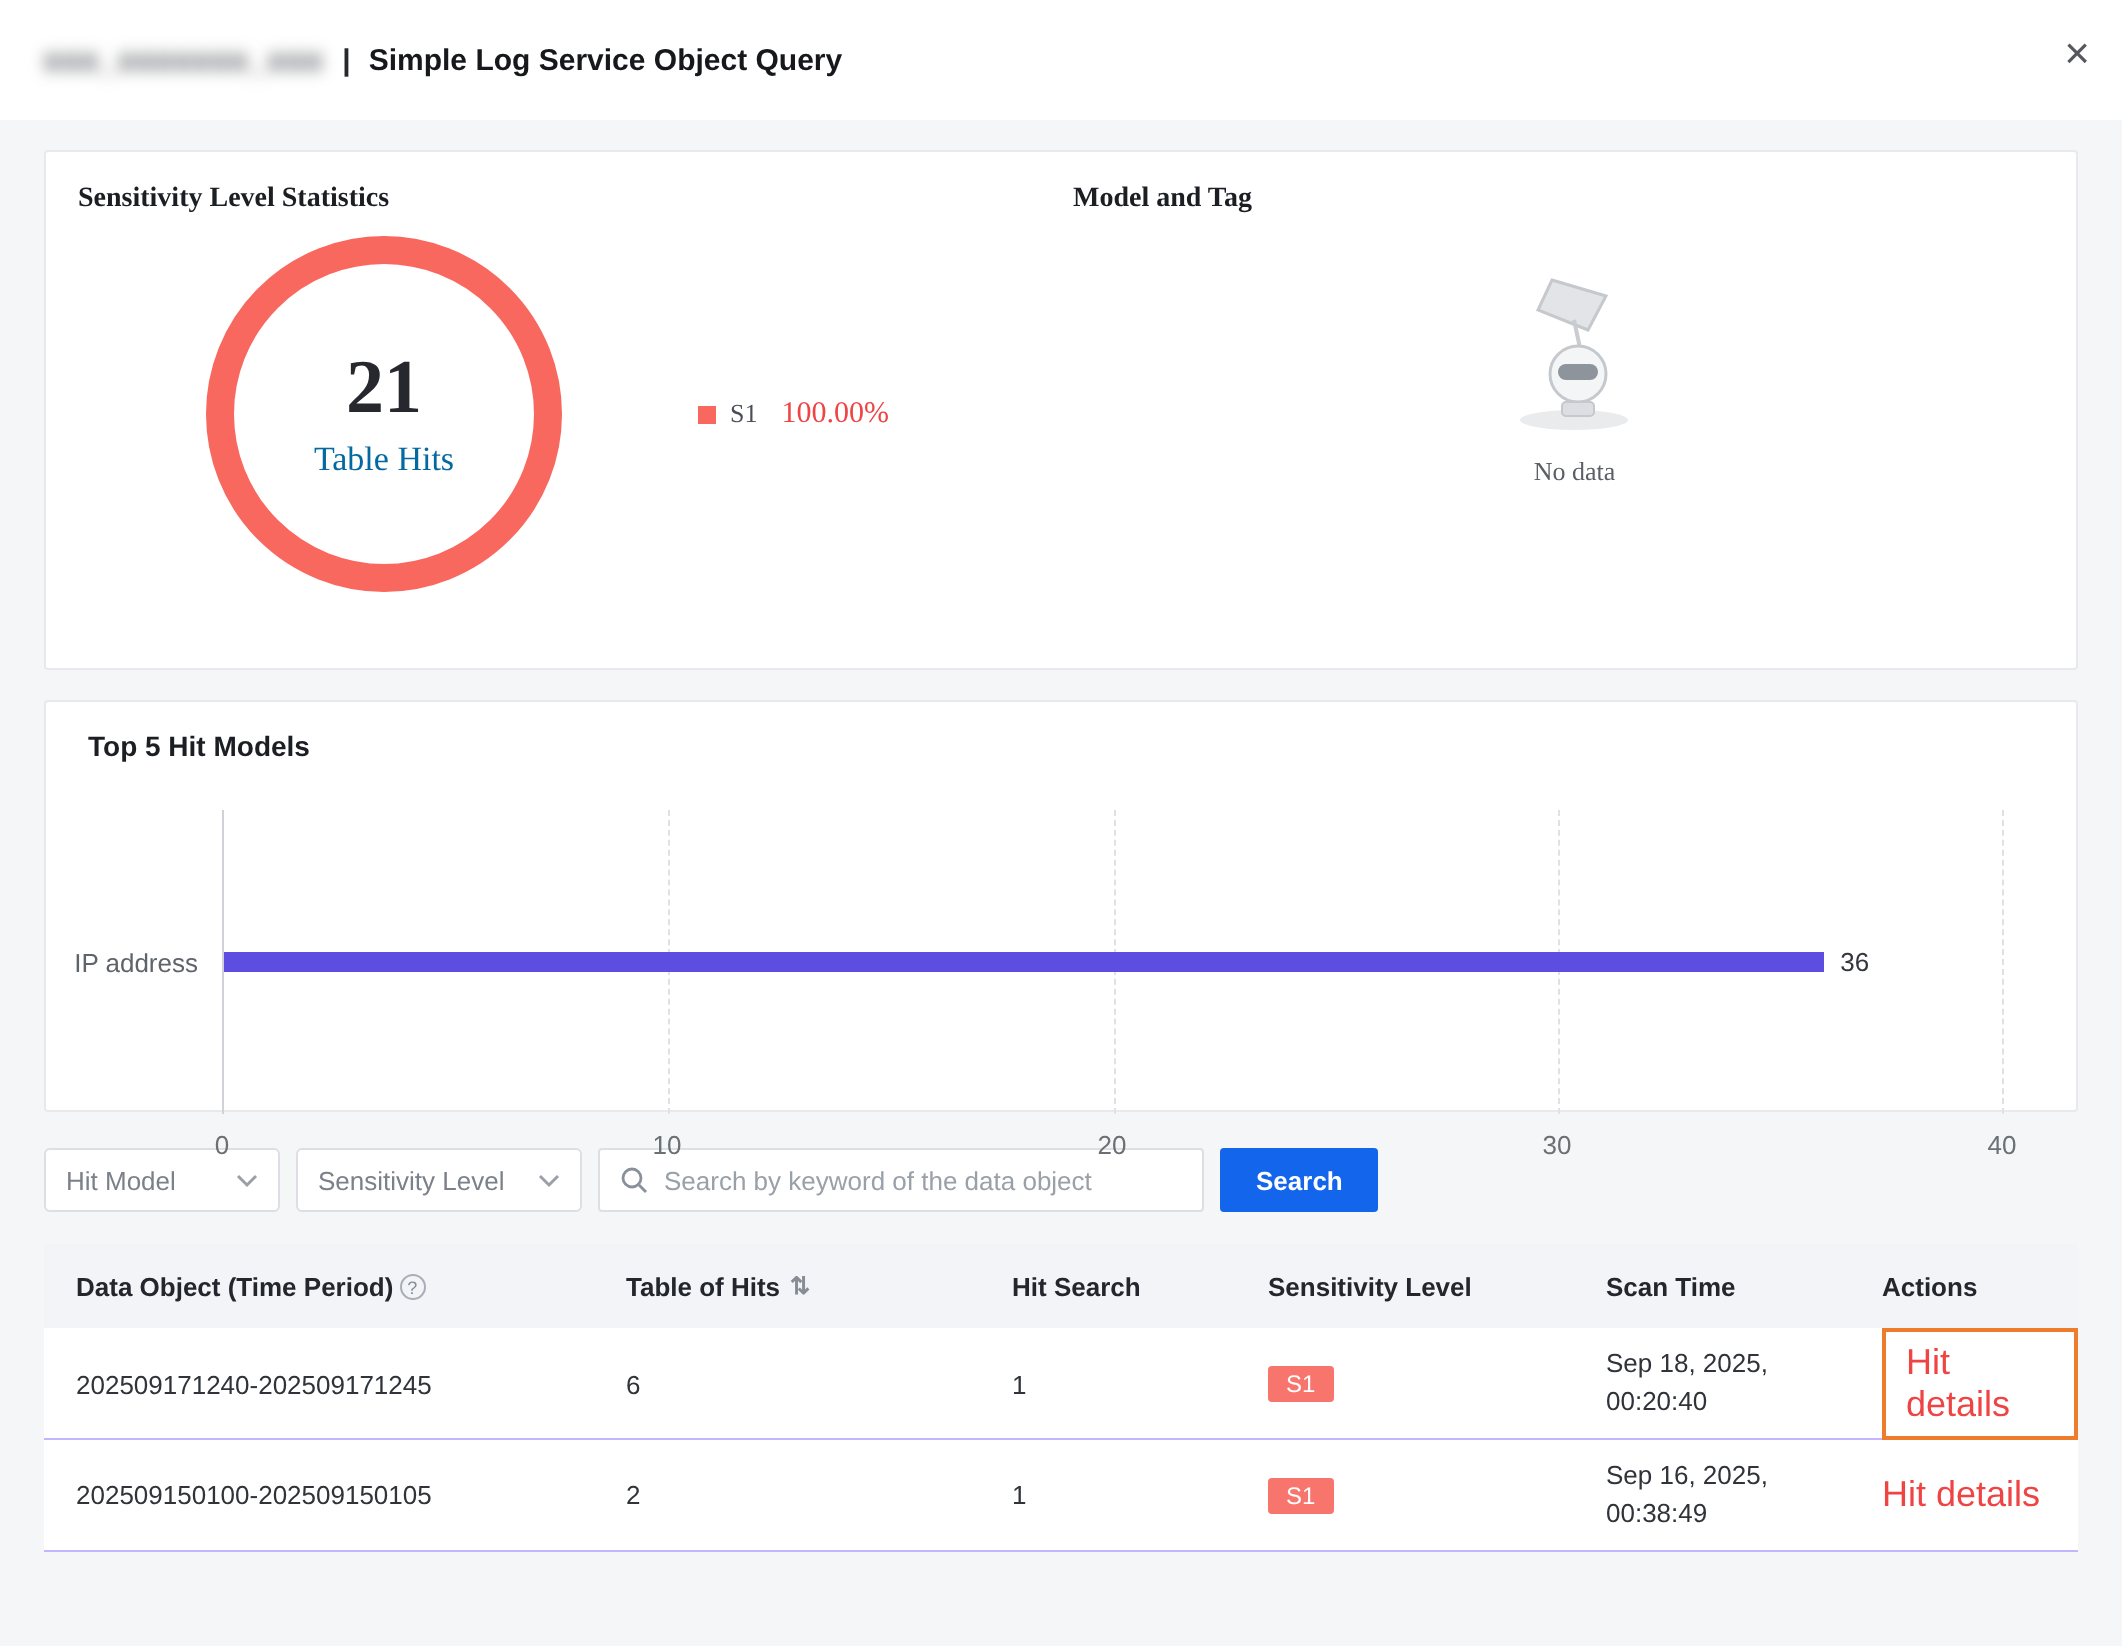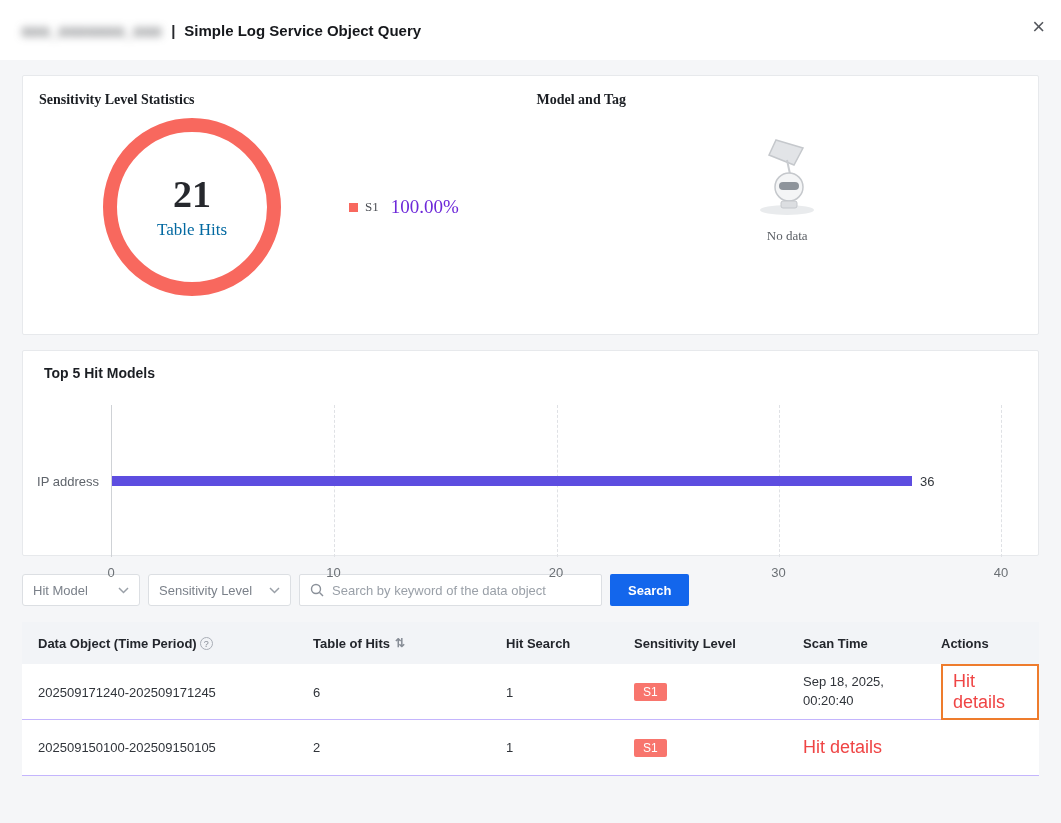--- a/index.html
+++ b/index.html
@@ -27,21 +27,21 @@
   .half.right { padding-left:6px; }
   .donut-area { display:flex; align-items:center; margin-top:8px; }
   .donut-wrap { position:relative; width:182px; height:182px; margin-left:62px; }
   .donut-center { position:absolute; inset:0; display:flex; flex-direction:column;
     align-items:center; justify-content:center; }
   .donut-value { font-size:38px; font-weight:700; color:#26282d; line-height:1.1; }
   .donut-label { font-size:17px; color:#0369a1; margin-top:4px; }
   .legend { display:flex; align-items:center; margin-left:66px; }
   .legend-swatch { width:9px; height:9px; background:#f8685e; display:inline-block; }
   .legend-name { font-size:13px; color:#4b4e54; margin-left:7px; }
-  .legend-pct { font-size:19px; color:#6d28d9; margin-left:12px; }
+  .legend-pct { font-size:15px; color:#ef4444; margin-left:12px; }
   .empty-state { display:flex; flex-direction:column; align-items:center;
     margin-top:24px; }
   .empty-text { font-size:13px; color:#5c6066; margin-top:10px; }
 
   
   .card2 { height:206px; margin-top:15px; padding:14px 21px; }
   .chart { display:flex; margin-top:24px; }
   .gutter { width:67px; height:152px; display:flex; align-items:center;
     justify-content:flex-end; padding-right:12px; }
   .y-label { font-size:13px; color:#5f646b; white-space:nowrap; }
@@ -225,20 +225,24 @@
         </div>
       </div>
 
       <div class="tgrid trow">
         <div class="td">202509150100-202509150105</div>
         <div class="td">2</div>
         <div class="td">1</div>
         <div class="td">
           <span class="badge">S1</span>
         </div>
+        <div class="td scan-time">
+          <div>Sep 16, 2025,</div>
+          <div>00:38:49</div>
+        </div>
         <div class="td">
           <a class="link">Hit details</a>
         </div>
       </div>
     </div>
 
   </div>
 </div>
 
 </body></html>

